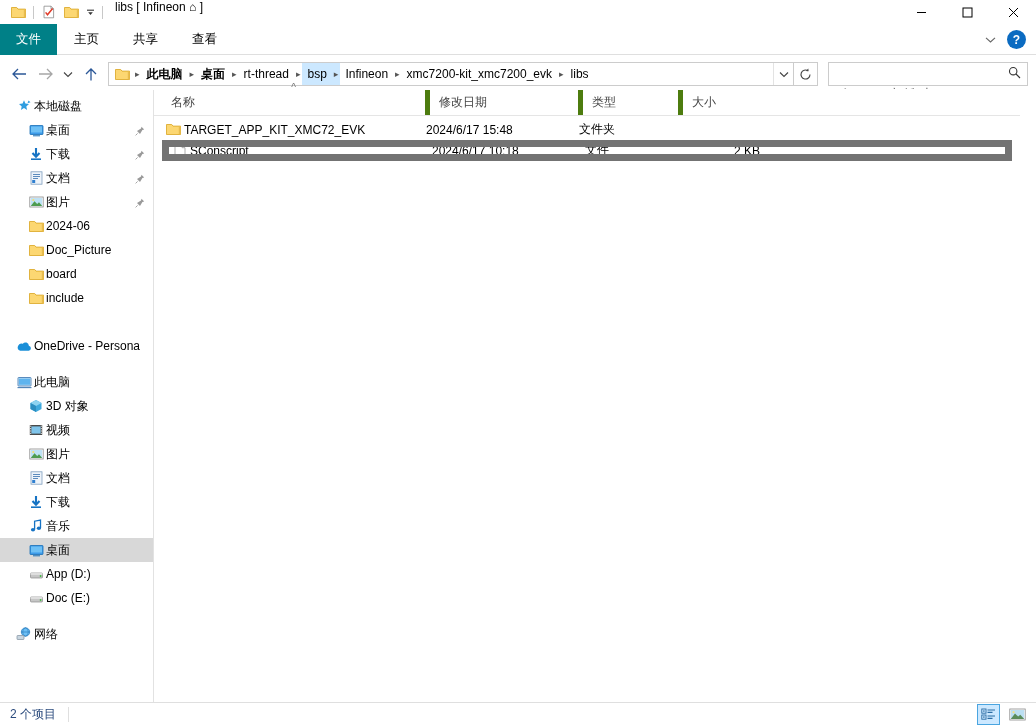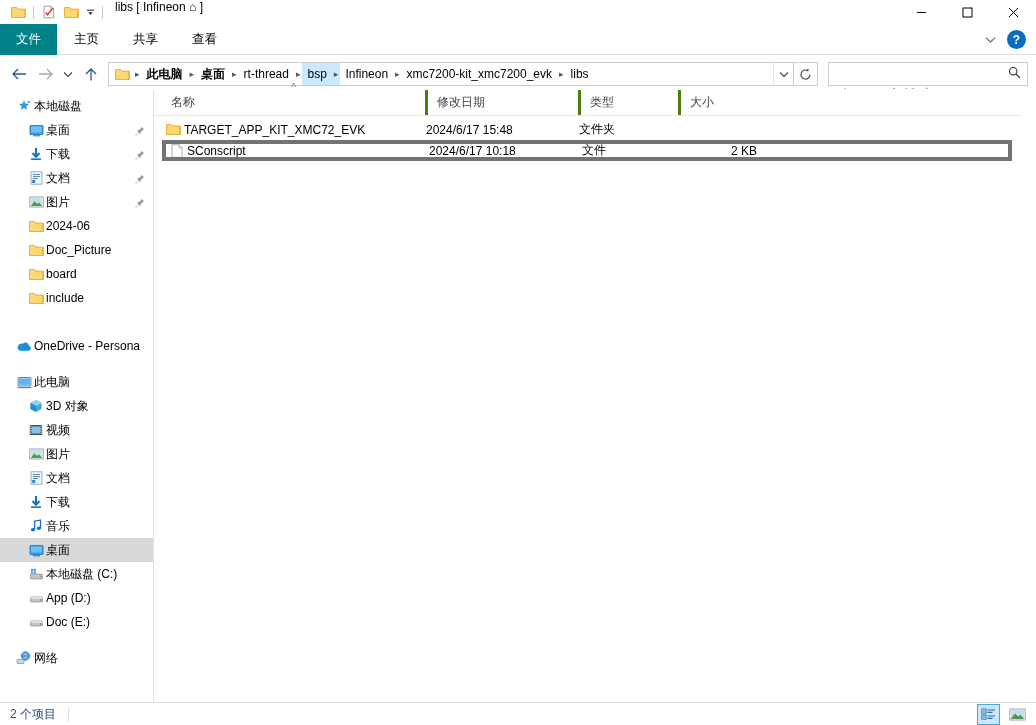--- a/index.html
+++ b/index.html
@@ -98,34 +98,34 @@
   .nav-gap { height: 12px; }
 
   
   .content { flex: 1; display: flex; flex-direction: column; min-width: 0; background: #fff; position: relative; }
   .colheader {
     height: 26px; display: flex; align-items: flex-end; border-bottom: 1px solid #e5e5e5;
     background: #fff; padding-left: 8px; position: relative; flex: 0 0 26px;
   }
   .col {
     font-size: 12px; color: #444; height: 25px; display: flex; align-items: center;
-    border-left: 3px solid #4d7c0f; padding-left: 9px; position: relative;
+    border-left: 5px solid #4d7c0f; padding-left: 9px; position: relative;
   }
   .col:first-child { border-left: none; }
   .col.name { width: 263px; flex: 0 0 263px; }
   .col.date { width: 153px; flex: 0 0 153px; }
   .col.type { width: 100px; flex: 0 0 100px; }
   .col.size { width: 85px; flex: 0 0 85px; font-family: Liberation Mono, monospace; }
   .sortmark { position: absolute; top: -7px; left: 0; width: 100%; text-align: center; color:#767676; font-size: 10px; line-height: 10px;}
   .rows { flex: 1; overflow: hidden; padding-top: 3px; }
   .row {
     height: 21px; display: flex; align-items: center; margin: 0 8px 0 8px;
     font-size: 12px; color: #000; border: 1px solid transparent;
   }
-  .row.selected { background: #ffffff; border: 4px solid #737373; }
+  .row.selected { background: #ffffff; border: 7px solid #737373; }
   .cell { display: flex; align-items: center; height: 100%; overflow: hidden; white-space: nowrap; }
   .cell.name { width: 262px; flex: 0 0 262px; }
   .cell.date { width: 153px; flex: 0 0 153px; padding-left: 1px; }
   .cell.type { width: 100px; flex: 0 0 100px; padding-left: 1px; }
   .cell.size { width: 85px; flex: 0 0 85px; padding-left: 1px; justify-content: flex-end; padding-right: 9px; }
   .row-ico { width: 21px; flex: 0 0 21px; display:flex; align-items:center; justify-content:center; }
 
   
   .vscroll { width: 16px; flex: 0 0 16px; background: #ffffff; border-left: 1px solid #ffffff; }
 
@@ -500,35 +500,20 @@
             <rect x="1" y="1.5" width="13" height="9" rx="0.6" fill="#3d9be9" stroke="#1a6fb5" stroke-width="0.8"></rect>
             <rect x="2" y="2.5" width="11" height="6" fill="#6ec0f5"></rect>
             <path d="M4 11.8 h7" stroke="#1a6fb5" stroke-width="1"></path>
           </svg>
         </span>
         <span class="nav-label">桌面</span>
       </div>
       <div class="nav-item lvl1">
         <span class="nav-ico">
           <svg width="15" height="13" viewBox="0 0 15 13">
-            <rect x="1.5" y="6" width="12" height="5" rx="0.8" fill="#c6c6c6" stroke="#8a8a8a" stroke-width="0.7"></rect>
-            <circle cx="11.6" cy="8.5" r="0.9" fill="#3fbe3f"></circle>
-            <g fill="#3d9be9">
-                <rect x="2" y="1" width="2.2" height="2.2"></rect>
-                <rect x="4.8" y="1" width="2.2" height="2.2"></rect>
-                <rect x="2" y="3.6" width="2.2" height="2"></rect>
-                <rect x="4.8" y="3.6" width="2.2" height="2"></rect>
-              </g>
-          </svg>
-        </span>
-        <span class="nav-label">本地磁盘 (C:)</span>
-      </div>
-      <div class="nav-item lvl1">
-        <span class="nav-ico">
-          <svg width="15" height="13" viewBox="0 0 15 13">
             <rect x="1.5" y="5" width="12" height="5" rx="0.8" fill="#c6c6c6" stroke="#8a8a8a" stroke-width="0.7"></rect>
             <rect x="1.5" y="5" width="12" height="2" rx="0.8" fill="#dedede"></rect>
             <circle cx="11.6" cy="8" r="0.9" fill="#3fbe3f"></circle>
           </svg>
         </span>
         <span class="nav-label">App (D:)</span>
       </div>
       <div class="nav-item lvl1">
         <span class="nav-ico">
           <svg width="15" height="13" viewBox="0 0 15 13">

